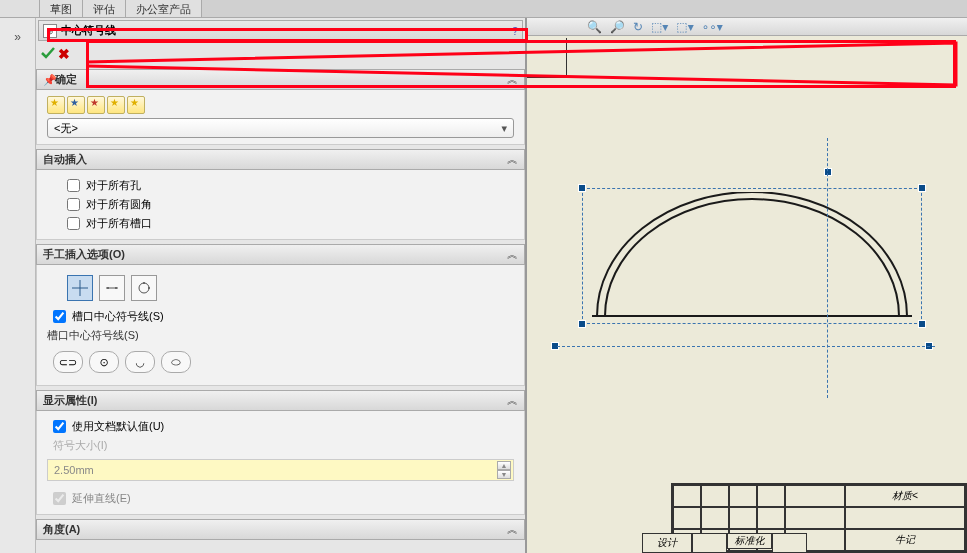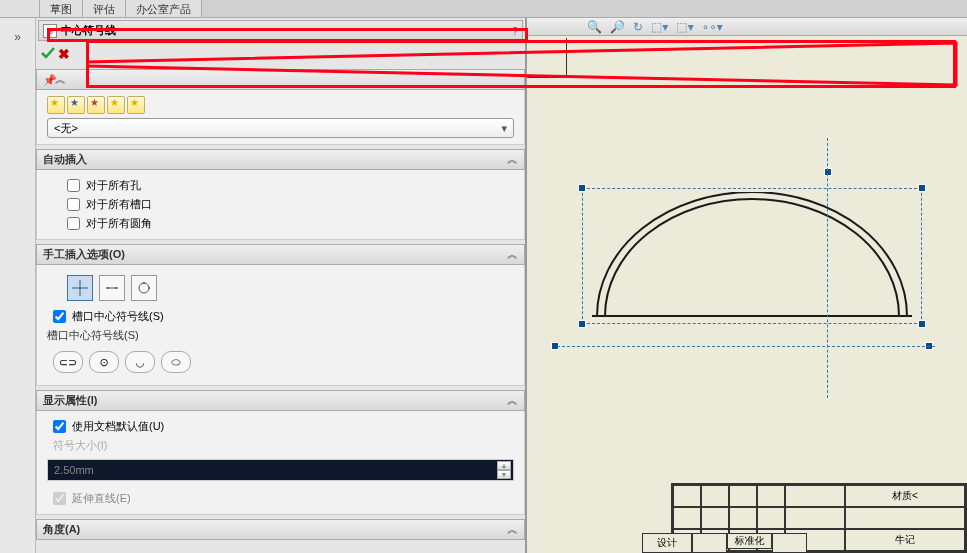--- a/index.html
+++ b/index.html
@@ -46,38 +46,38 @@
 
   .icon-row { display: flex; gap: 6px; padding: 4px 0 6px 20px; }
   .sq-btn { width: 26px; height: 26px; border: 1px solid #999; background: #f8f8f8; display: flex; align-items: center; justify-content: center; cursor: pointer; }
   .sq-btn.active { background: #c8dcf0; border-color: #3a74b0; }
   .sq-small { width: 30px; height: 22px; border: 1px solid #aaa; border-radius: 10px; background: #f8f8f8; display: flex; align-items: center; justify-content: center; cursor: pointer; }
   .disabled-text { color: #aaa; padding: 2px 0 2px 6px; }
 
   .num-input { width: 100%; height: 22px; border: 1px solid #999; background: #fff; display: flex; align-items: center; padding: 0 6px; position: relative; }
   .num-input .spin { position: absolute; right: 2px; top: 1px; display: flex; flex-direction: column; }
   .num-input .spin span { width: 14px; height: 9px; border: 1px solid #aaa; background: linear-gradient(#fff,#ddd); font-size: 7px; text-align: center; line-height: 7px; cursor: pointer; }
-  .disabled-input { background: #0f172a; color: #888; border: 1px solid #ccc; }
+  .disabled-input { background: #fef9c3; color: #888; border: 1px solid #ccc; }
 
   .canvas { flex: 1; background: #ecead9; position: relative; border-left: 1px solid #999; }
   .canvas-toolbar { position: absolute; top: 0; left: 0; right: 0; height: 18px; background: linear-gradient(#f0f0f0,#d8d8d8); border-bottom: 1px solid #aaa; display: flex; gap: 8px; padding-left: 60px; align-items: center; }
   .canvas-toolbar span { color: #5585b5; font-size: 12px; }
 
   .origin-box { position: absolute; left: 0; top: 20px; width: 40px; height: 40px; border-right: 1px solid #333; border-bottom: 1px solid #333; }
 
   .sel-rect { position: absolute; border: 1px dashed #3a74b0; }
   .handle { position: absolute; width: 8px; height: 8px; background: #0a4c8a; border: 1px solid #fff; }
 
   .arc-shape { position: absolute; }
   .centerline-h { position: absolute; border-top: 1px dashed #3a74b0; }
   .centerline-v { position: absolute; border-left: 1px dashed #3a74b0; }
 
   .title-block { position: absolute; right: 0; bottom: 0; border: 2px solid #333; display: grid; grid-template-rows: repeat(3, 22px); }
   .tb-row { display: flex; }
-  .tb-cell { border: 1px solid #333; background: #ecead9; font-size: 10px; display: flex; align-items: center; justify-content: center; }
+  .tb-cell { border: 1px solid #333; background: #ecead9; font-size: 10px; display: flex; align-items: center; justify-content: center; font-style: italic; }
 
   
   .red-box1 { position: absolute; left: 47px; top: 28px; width: 481px; height: 14px; border: 3px solid #ff0018; z-index: 50; }
   .red-wide { position: absolute; left: 86px; top: 40px; width: 870px; height: 48px; border: 3px solid #ff0018; z-index: 50; }
   .red-tri { position: absolute; left: 86px; top: 40px; z-index: 49; }
 </style>
 </head>
 <body>
 
 <div class="top-tabs">
@@ -105,20 +105,21 @@
         <svg viewBox="0 0 16 16">
             <path d="M2 8 L6 12 L14 3" stroke="#2a9d3c" stroke-width="2.5" fill="none"></path>
           </svg>
       </span>
       <span class="x-icon">✖</span>
     </div>
 
     <div class="section">
       <div class="sec-head">
         <span class="title-icon" style="width:12px;height:12px">📌</span>
+        <span class="lbl">确定</span>
         <span class="arrow">︽</span>
       </div>
       <div class="sec-body">
         <div class="fav-row">
           <span class="fav-btn"></span>
           <span class="fav-btn blue"></span>
           <span class="fav-btn red"></span>
           <span class="fav-btn"></span>
           <span class="fav-btn"></span>
         </div>
@@ -133,25 +134,25 @@
         <span class="lbl">自动插入</span>
         <span class="arrow">︽</span>
       </div>
       <div class="sec-body">
         <label class="chk-row">
             <input type="checkbox" style="">
             <span>对于所有孔</span>
           </label>
         <label class="chk-row">
             <input type="checkbox" style="">
-            <span>对于所有槽口</span>
+            <span>对于所有圆角</span>
           </label>
         <label class="chk-row">
             <input type="checkbox" style="">
-            <span>对于所有圆角</span>
+            <span>对于所有槽口</span>
           </label>
       </div>
     </div>
 
     <div class="section">
       <div class="sec-head">
         <span class="lbl">手工插入选项(O)</span>
         <span class="arrow">︽</span>
       </div>
       <div class="sec-body">

